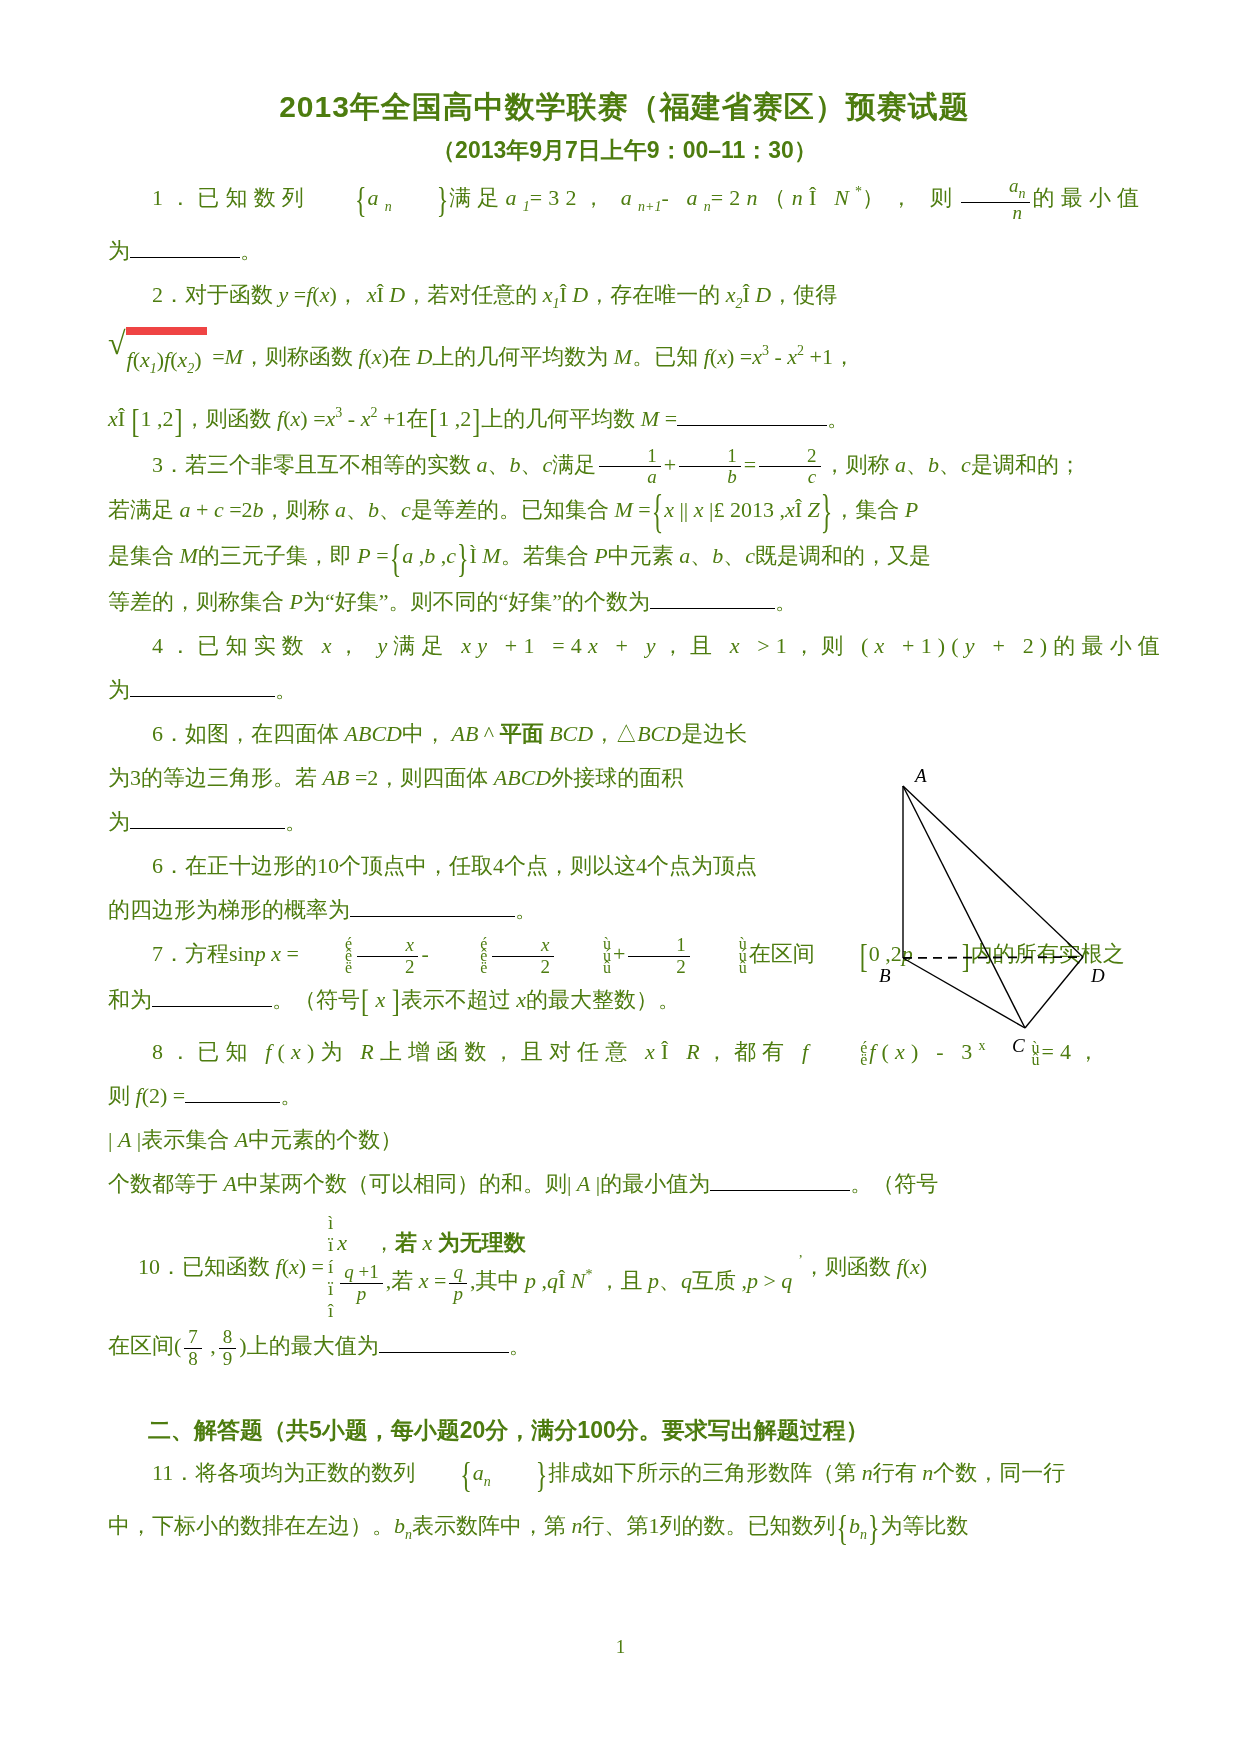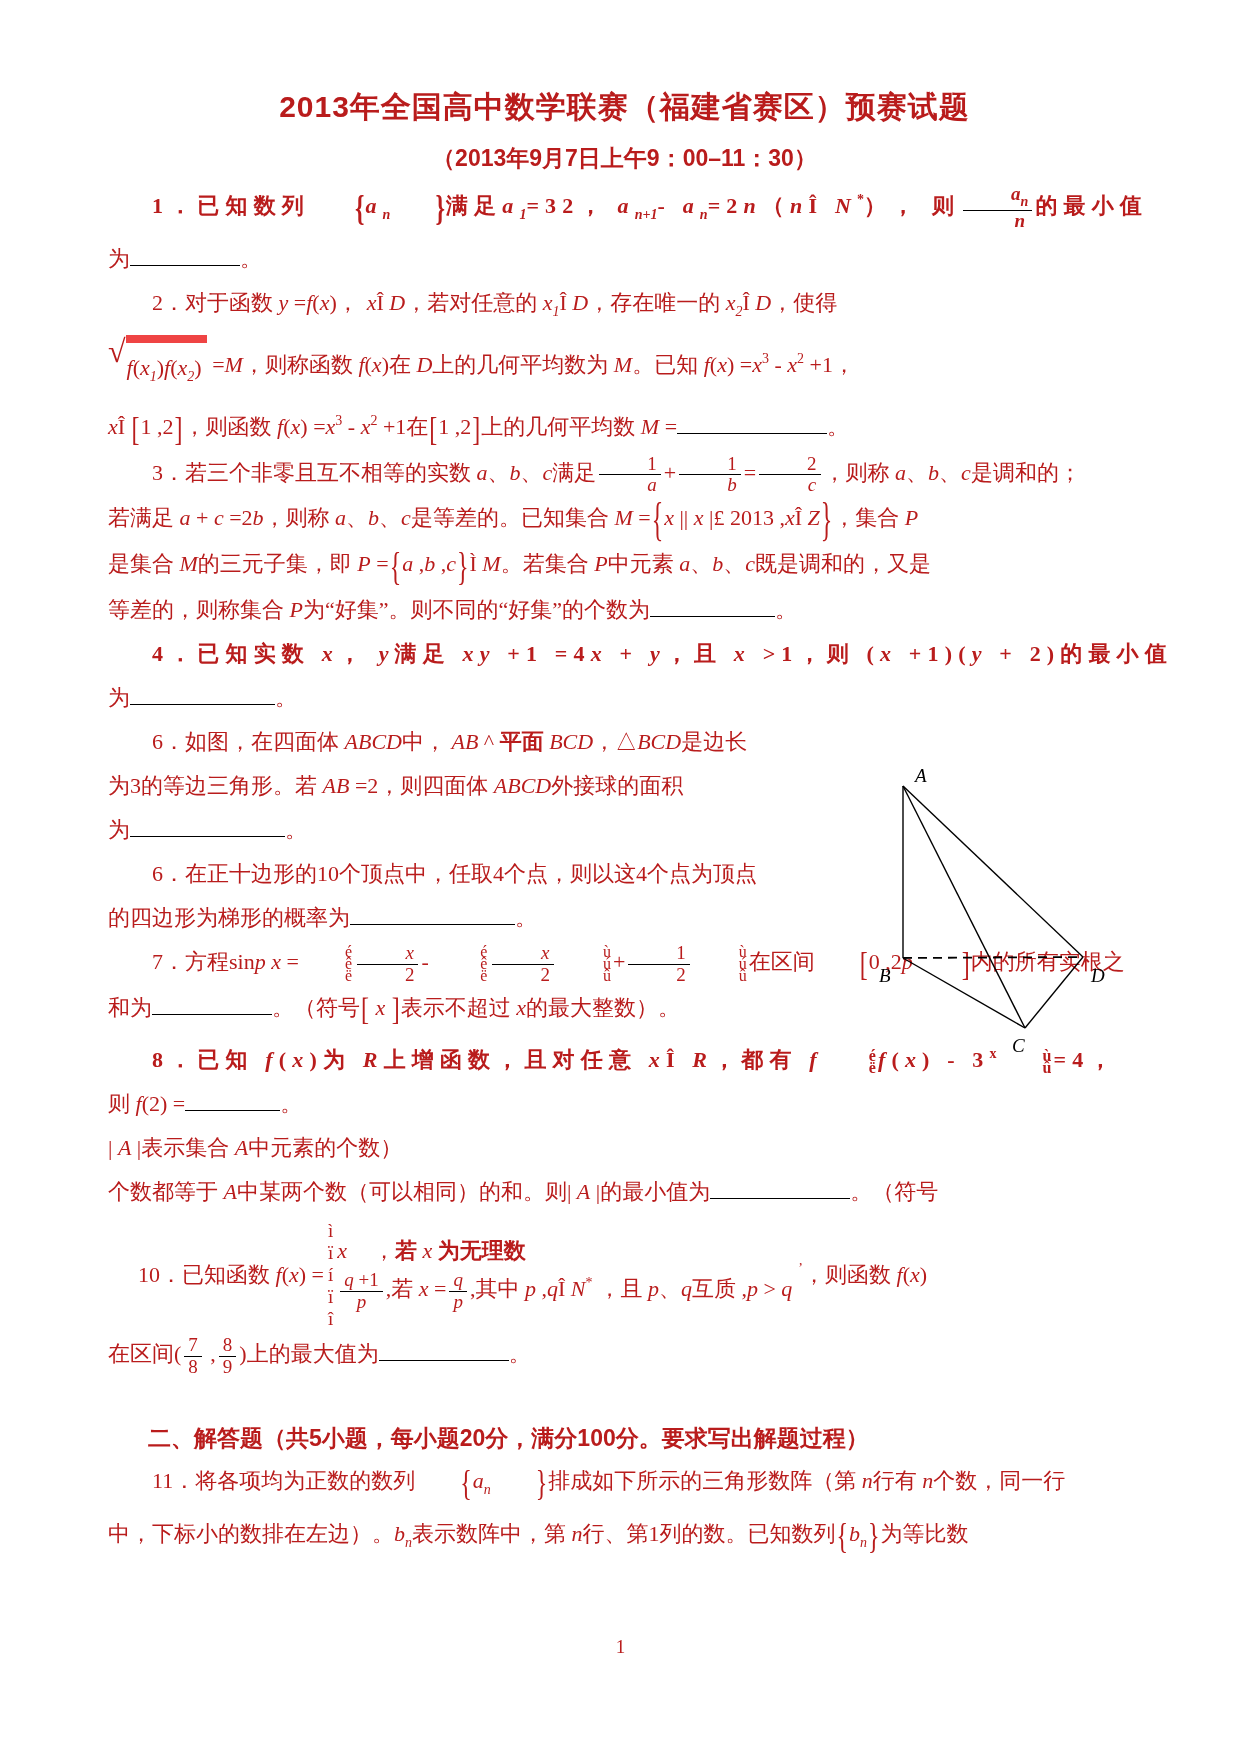--- a/index.html
+++ b/index.html
@@ -1,28 +1,28 @@
 <!DOCTYPE html>
 <html><head>
 <meta charset="utf-8">
 <style>
   html,body{margin:0;padding:0;background:#e8e8e8;}
-  .page{position:relative;width:1241px;height:1754px;background:#ffffff;color:#b91c1c;
+  .page{position:relative;width:1241px;height:1754px;background:#ffffff;color:#4d7c0f;
         font-family:"Liberation Serif", serif;overflow:hidden;}
   .doc{position:absolute;left:108px;right:100px;top:84px;}
   .title{text-align:center;font-weight:bold;font-size:30px;line-height:46px;
          font-family:"Liberation Sans", sans-serif;letter-spacing:1px;}
-  .subtitle{text-align:center;font-weight:bold;font-size:23px;line-height:40px;margin-top:8px;
+  .subtitle{text-align:center;font-weight:bold;font-size:23px;line-height:40px;margin-top:0;
          font-family:"Liberation Sans", sans-serif;}
   .sec{font-weight:bold;font-size:23px;line-height:42px;margin-top:10px;text-indent:40px;
        font-family:"Liberation Sans", sans-serif;}
   .sec2{margin-top:40px;}
   .ln{font-size:22px;line-height:44px;white-space:nowrap;}
   .ind{text-indent:44px;}
-  .wide{letter-spacing:0.28em;font-weight:bold;}
+  .wide{letter-spacing:0.28em;}
   .cjk{}
   .bold{font-weight:bold;font-family:"Liberation Sans", sans-serif;}
   .mi{font-family:"Liberation Serif", serif;font-style:italic;}
   .mr{font-family:"Liberation Serif", serif;}
   .sub{font-size:14px;vertical-align:-6px;font-style:italic;font-family:"Liberation Serif", serif;letter-spacing:0;}
   .sup{font-size:14px;vertical-align:9px;font-family:"Liberation Serif", serif;letter-spacing:0;}
   .blank{display:inline-block;border-bottom:1.8px solid #000;height:24px;vertical-align:baseline;letter-spacing:0;}
   .hsp{display:inline-block;}
   .frac{display:inline-block;vertical-align:middle;text-align:center;line-height:1.1;font-size:19px;
         margin:0 3px;letter-spacing:0;}

